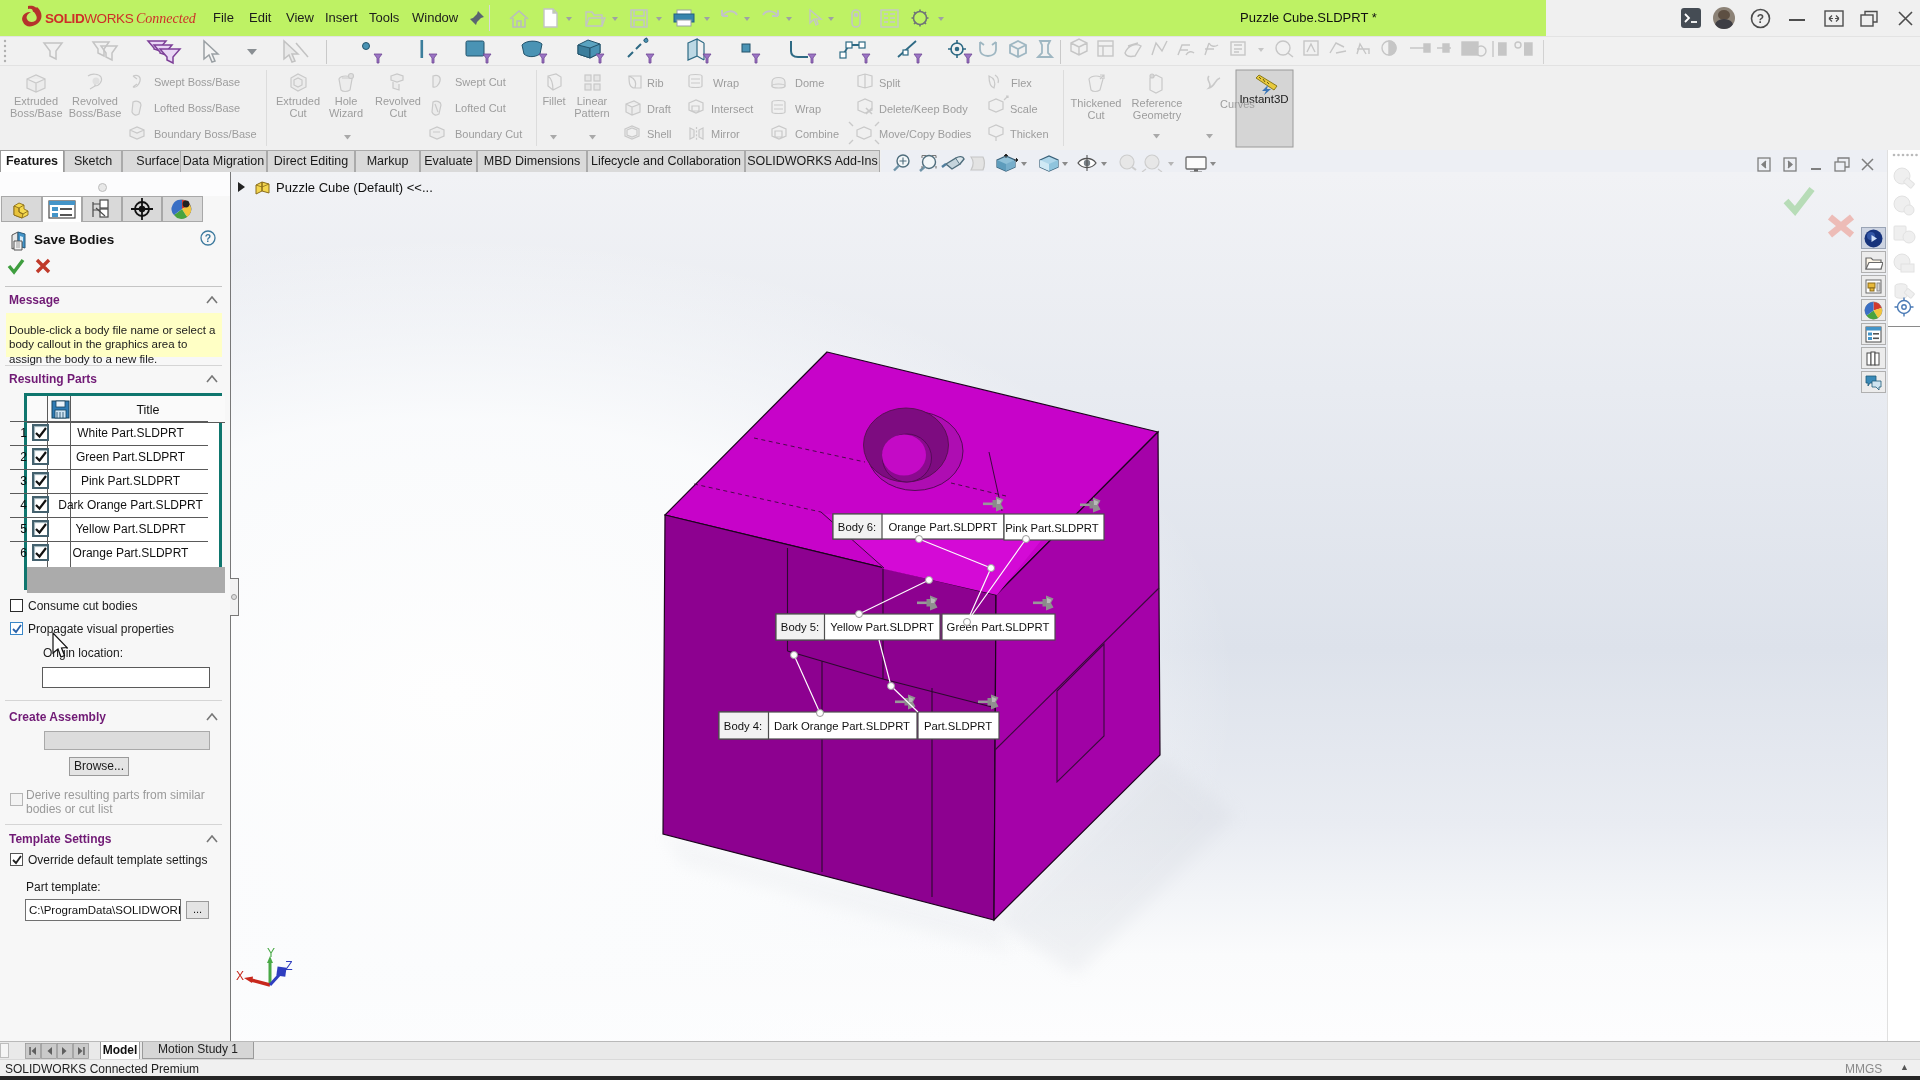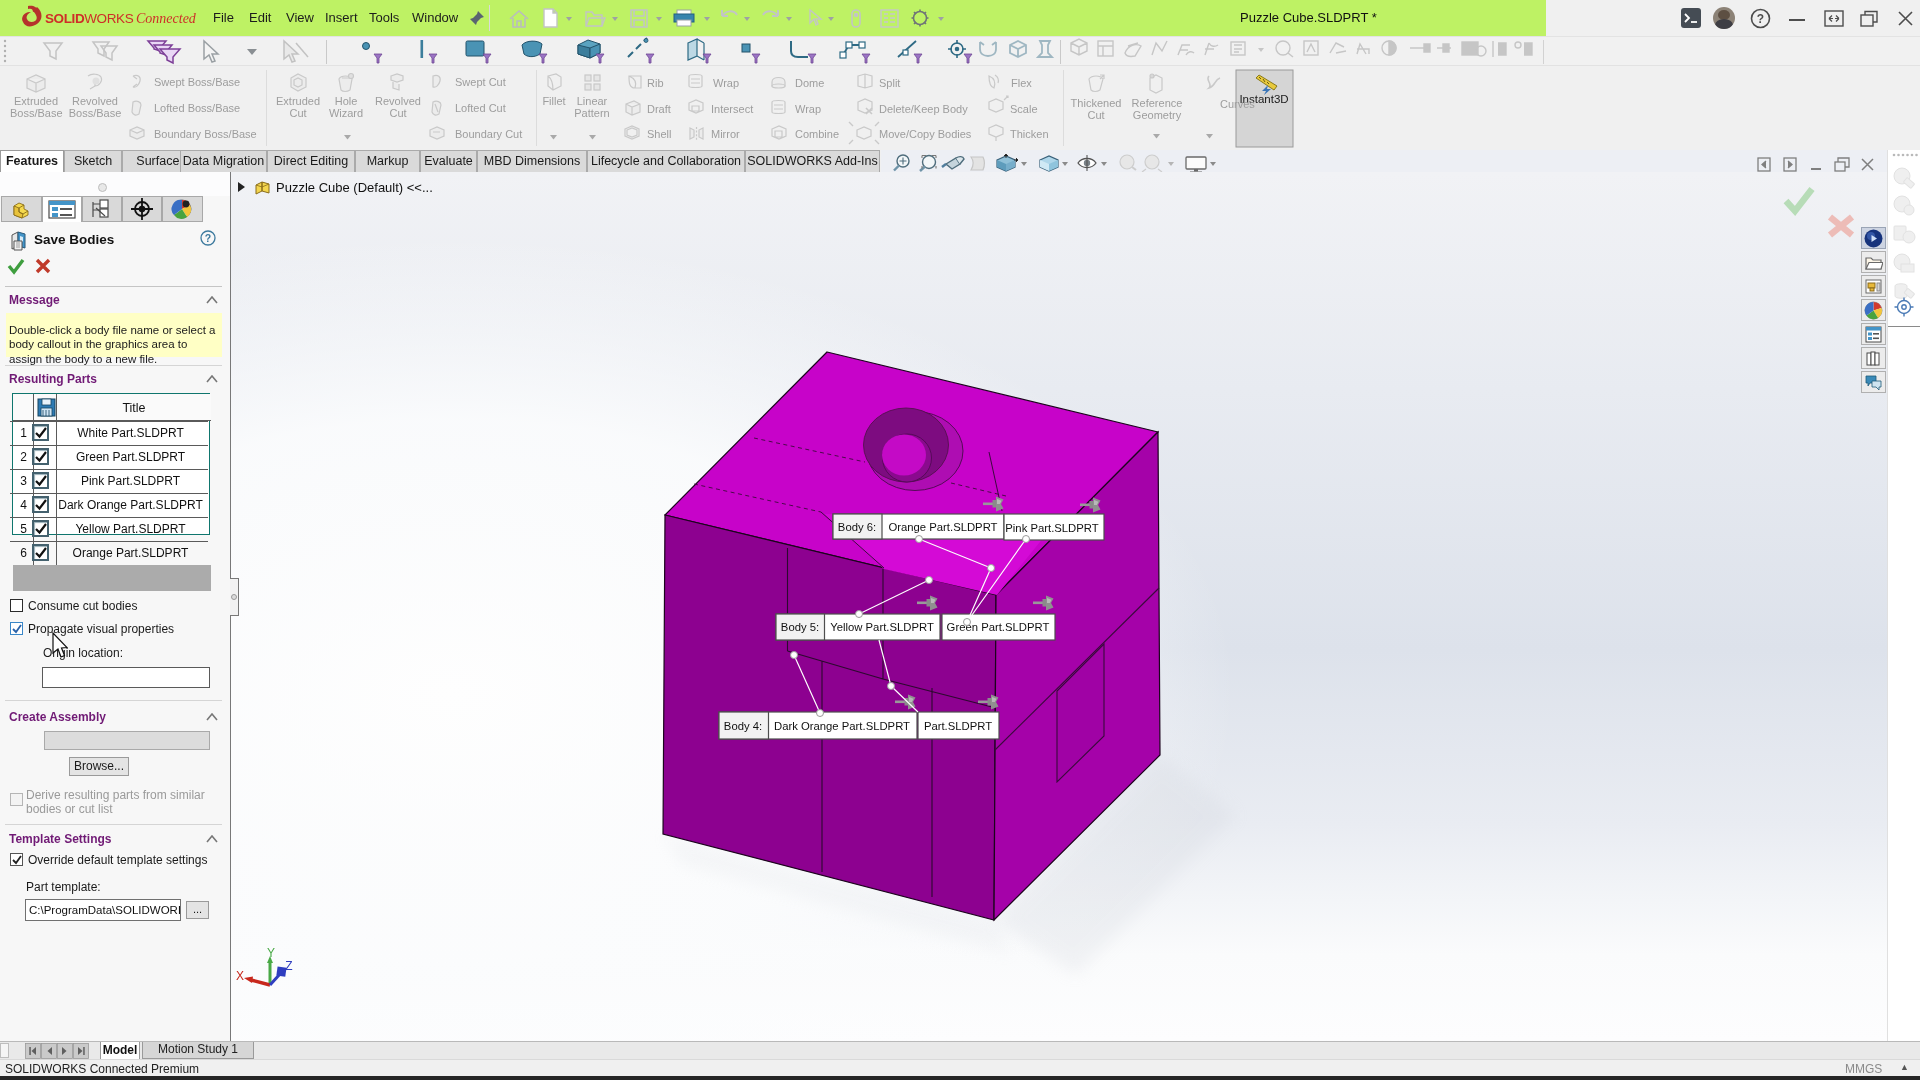--- a/index.html
+++ b/index.html
@@ -504,21 +504,21 @@
         <path d="M1 7 L6 1 L11 7" stroke="#777" stroke-width="1.6" fill="none"></path>
       </svg>
     <div class="abs" style="left:6px;top:141px;width:216px;height:44px;background:#ffffc5;font-size:11.5px;color:#1a1a1a;line-height:14.4px;padding:10px 3px;">Double-click a body file name or select a body callout in the graphics area to assign the body to a new file.</div>
     <div class="abs" style="left:5px;top:193px;width:217px;height:1px;background:#d5d5d5;"></div>
 
     <span class="sechead abs" style="left:9px;top:200px;">Resulting Parts</span>
     <svg class="abs" style="left:206px;top:203px;" width="12" height="8" viewBox="0 0 12 8">
         <path d="M1 7 L6 1 L11 7" stroke="#777" stroke-width="1.6" fill="none"></path>
       </svg>
 
-    <div class="abs" style="left:12px;top:221px;width:198px;height:142px;background:#fff;border:1px solid #0f766e;">
+    <div class="abs" style="left:24px;top:221px;width:198px;height:197px;background:#fff;border:3px solid #0f766e;">
       <div class="abs" style="left:0;top:0;width:198px;height:27px;background:#fafafa;border-bottom:1px solid #5a5a5a;"></div>
       <div class="abs" style="left:20px;top:0;width:1px;height:171px;background:#5a5a5a;"></div>
       <div class="abs" style="left:43px;top:0;width:1px;height:171px;background:#5a5a5a;"></div>
       <svg class="abs" style="left:24px;top:4px;" width="19" height="19" viewBox="0 0 19 19">
         <rect x="1" y="1" width="17" height="17" fill="#2e7bb4" stroke="#17445f" stroke-width="1"></rect>
         <rect x="5" y="1" width="9" height="6" fill="#e8f2fa" stroke="#17445f" stroke-width="0.8"></rect>
         <rect x="4" y="10" width="11" height="8" fill="#cfe4f4" stroke="#17445f" stroke-width="0.8"></rect>
         <path d="M6 12 L6 18 M9 12 L9 18 M12 12 L12 18" stroke="#17445f" stroke-width="0.8"></path>
       </svg>
       <span class="abs" style="left:44px;top:7px;width:154px;text-align:center;font-size:12.5px;color:#111;">Title</span>

